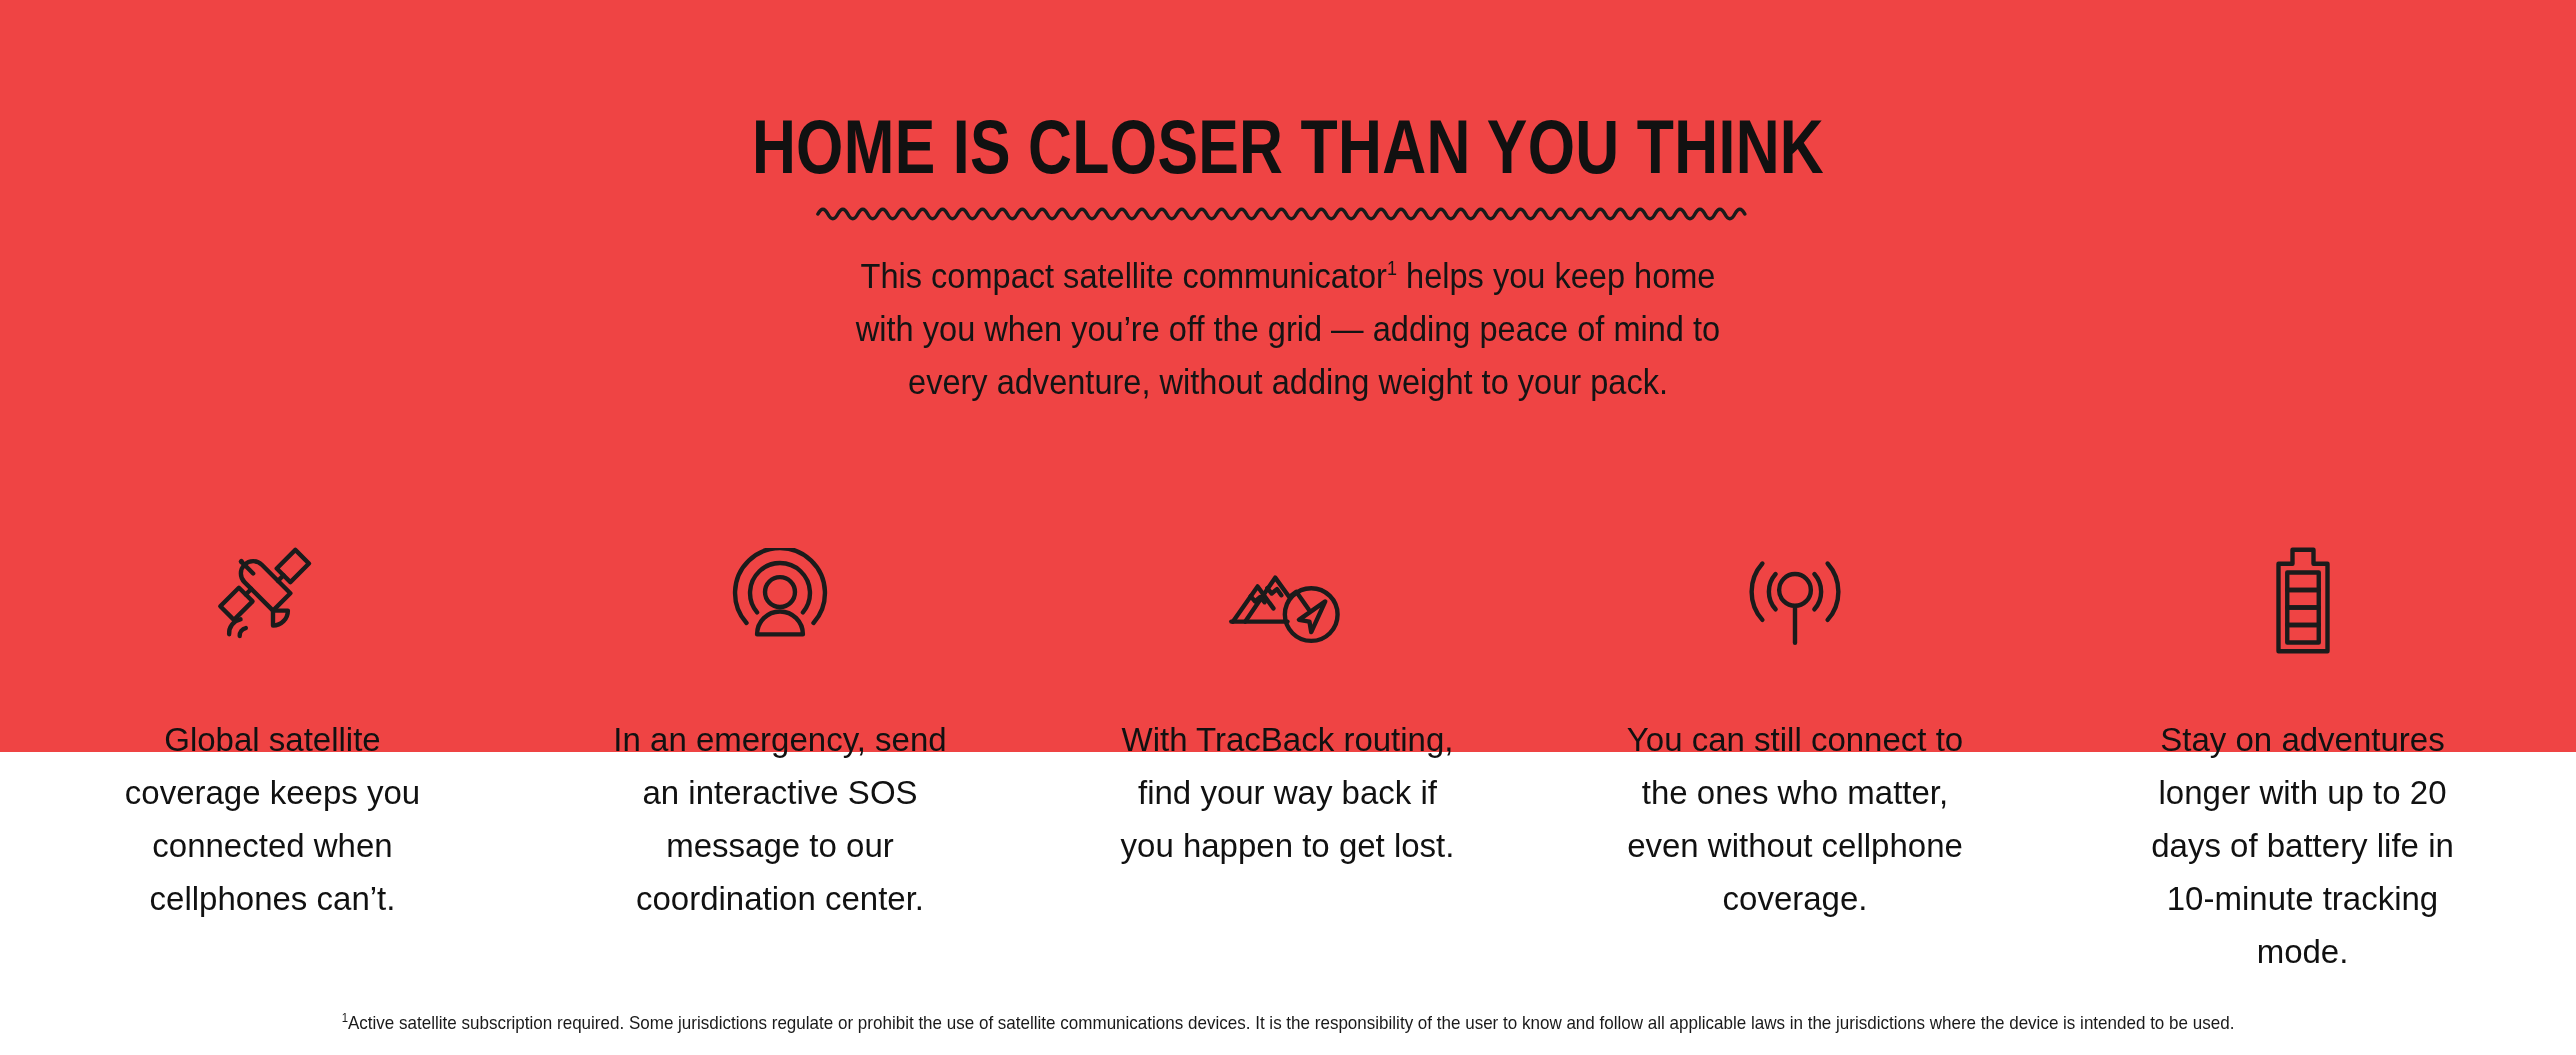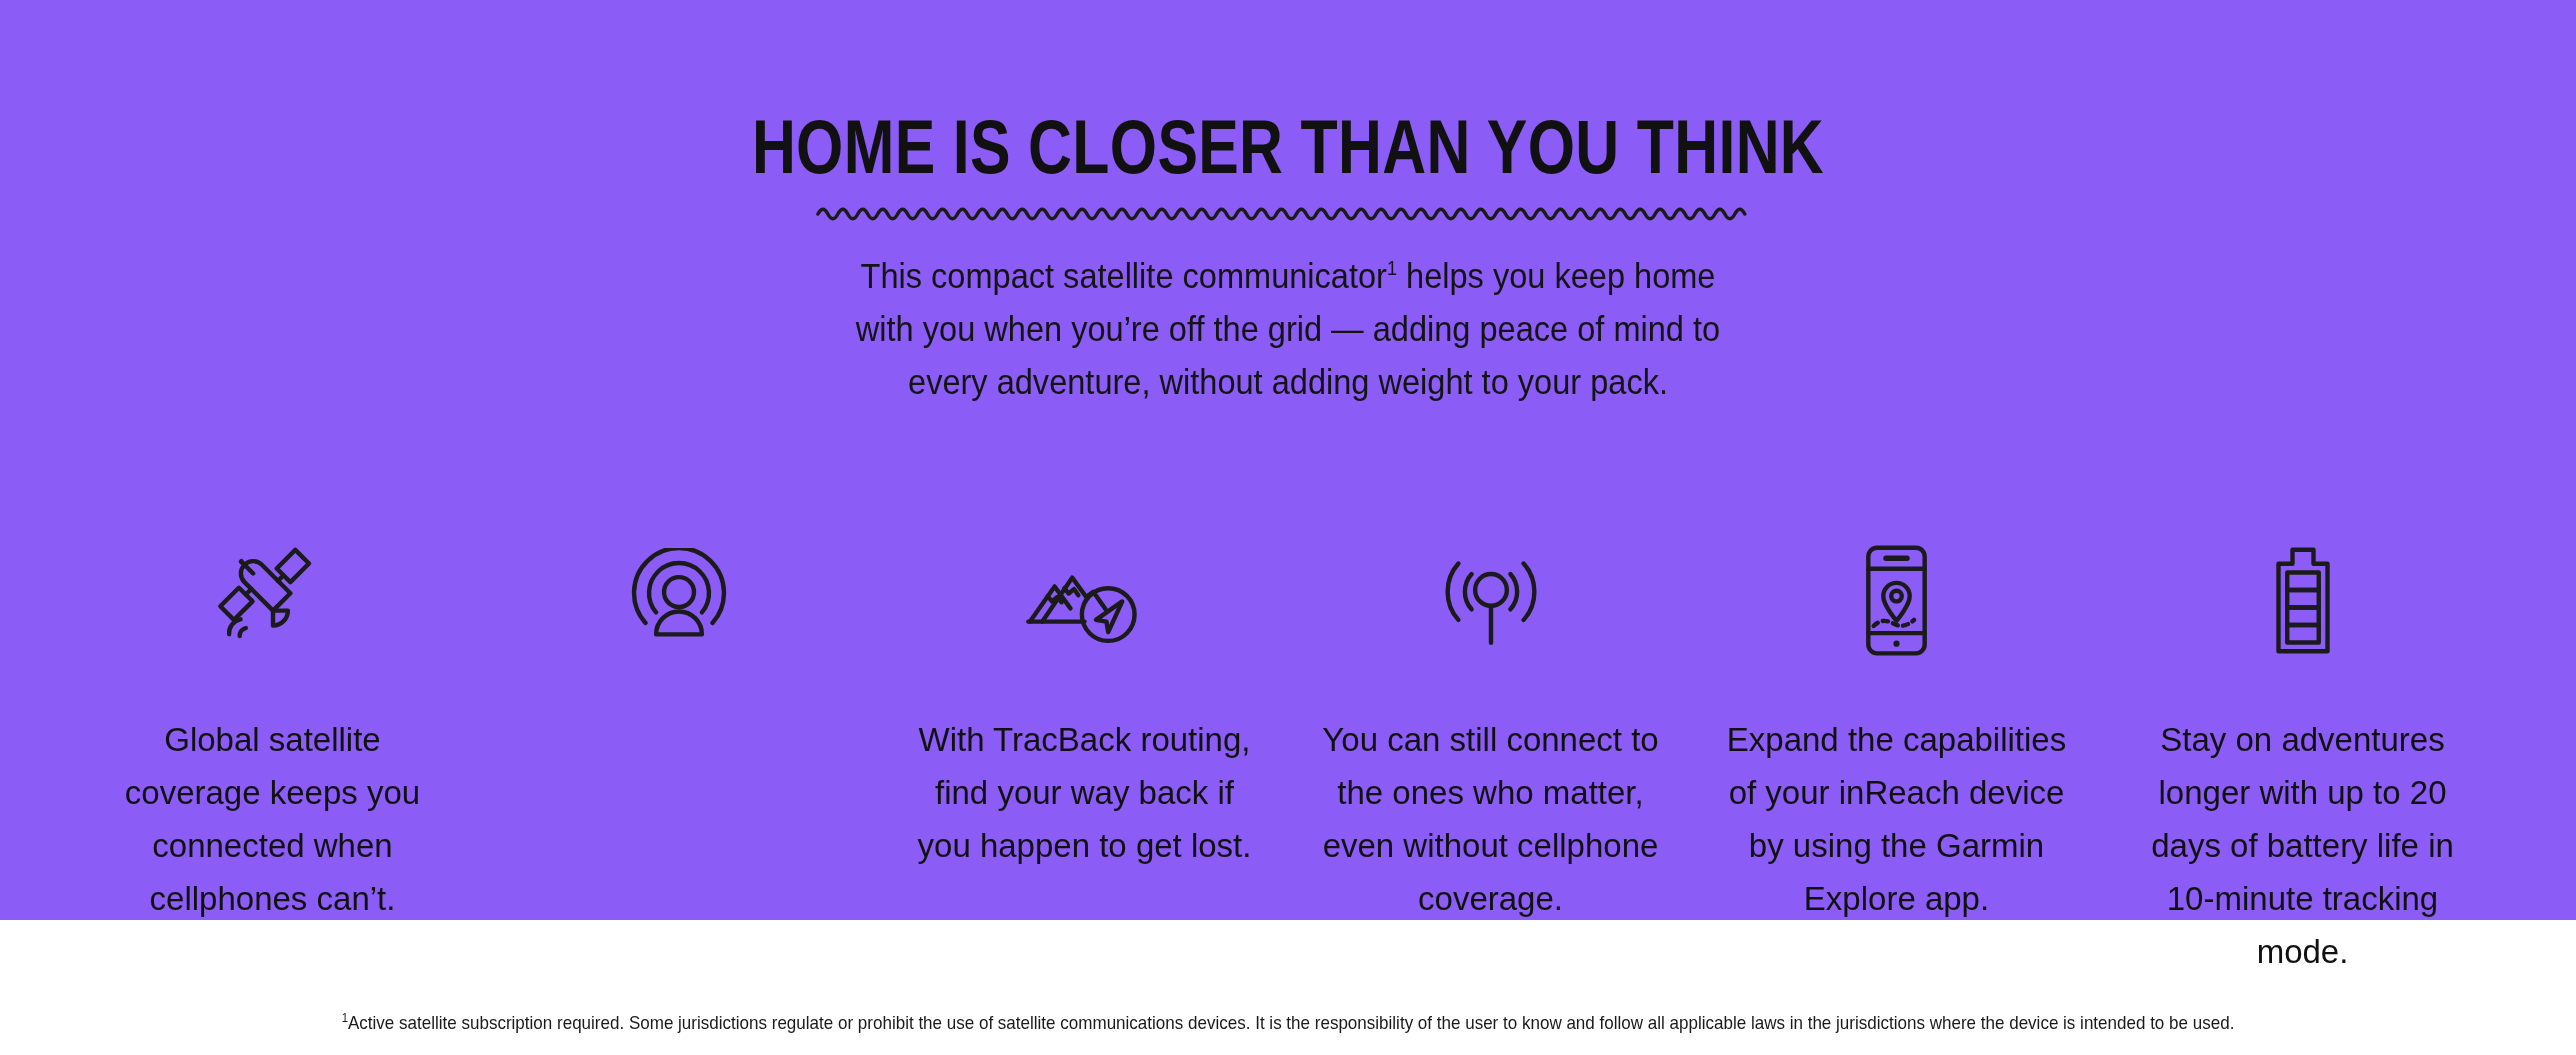--- a/index.html
+++ b/index.html
@@ -12,22 +12,22 @@
     height: 1056px;
     overflow: hidden;
     font-family: "Liberation Sans", sans-serif;
     color: #111111;
     -webkit-font-smoothing: antialiased;
   }
 
   .page {
     position: relative;
     width: 2576px;
-    height: 920px;
-    background: #8b5cf6;
+    height: 752px;
+    background: #ef4444;
   }
 
   
   .header {
     position: absolute;
     top: 106px;
     left: 0;
     width: 2576px;
     text-align: center;
   }
@@ -191,20 +191,21 @@
 
     <div class="feature">
       <div class="feature-icon">
         <svg width="104" height="104" viewBox="0 0 118 118" aria-hidden="true">
           <circle cx="59" cy="50" r="17"></circle>
           <path d="M33,98 a26,26 0 0 1 52,0 z"></path>
           <path d="M85,73 a34,34 0 1 0 -52,0"></path>
           <path d="M97,85 a51,51 0 1 0 -76,0"></path>
         </svg>
       </div>
+      <div class="feature-text">In an emergency, send an interactive SOS message to our coordination center.</div>
     </div>
 
     <div class="feature">
       <div class="feature-icon">
         <svg width="123" height="99" viewBox="0 0 140 112" aria-hidden="true">
 
           <path d="M22,80 L56,30 L72,52 L80,46 L94,66"></path>
           <path d="M47,42 l5,6 l6,-5 l5,7"></path>
 
           <path d="M8,80 L36,40 L54,65"></path>
@@ -226,37 +227,20 @@
           <line x1="59" y1="63" x2="59" y2="104"></line>
           <path d="M37,26 a30,30 0 0 0 0,40"></path>
           <path d="M81,26 a30,30 0 0 1 0,40"></path>
           <path d="M22,14 a48,48 0 0 0 0,64"></path>
           <path d="M96,14 a48,48 0 0 1 0,64"></path>
         </svg>
       </div>
       <div class="feature-text">You can still connect to the ones who matter, even without cellphone coverage.</div>
     </div>
 
-    <div class="feature">
-      <div class="feature-icon">
-        <svg width="81" height="113" viewBox="0 0 92 128" aria-hidden="true">
-          <rect x="14" y="4" width="64" height="120" rx="10" ry="10"></rect>
-          <line x1="14" y1="28" x2="78" y2="28"></line>
-          <line x1="14" y1="101" x2="78" y2="101"></line>
-          <line x1="34" y1="16" x2="58" y2="16" stroke-width="6"></line>
-          <circle cx="46" cy="113" r="3.5" fill="#1b1b1b" stroke="none"></circle>
-
-          <path d="M46,44 a15,15 0 0 1 15,15 c0,11 -15,28 -15,28 c0,0 -15,-17 -15,-28 a15,15 0 0 1 15,-15 z"></path>
-          <circle cx="46" cy="59" r="6"></circle>
-
-          <path d="M20,93 q10,-10 22,-3 t24,-4" stroke-dasharray="6 6"></path>
-        </svg>
-      </div>
-      <div class="feature-text">Expand the capabilities of your inReach device by using the Garmin Explore app.</div>
-    </div>
 
     <div class="feature">
       <div class="feature-icon">
         <svg width="70" height="113" viewBox="0 0 80 128" aria-hidden="true">
           <path d="M12,22 L28,22 L28,6 L52,6 L52,22 L68,22 L68,122 L12,122 z"></path>
           <rect x="22" y="32" width="36" height="20"></rect>
           <rect x="22" y="52" width="36" height="20"></rect>
           <rect x="22" y="72" width="36" height="20"></rect>
           <rect x="22" y="92" width="36" height="20"></rect>
         </svg>

